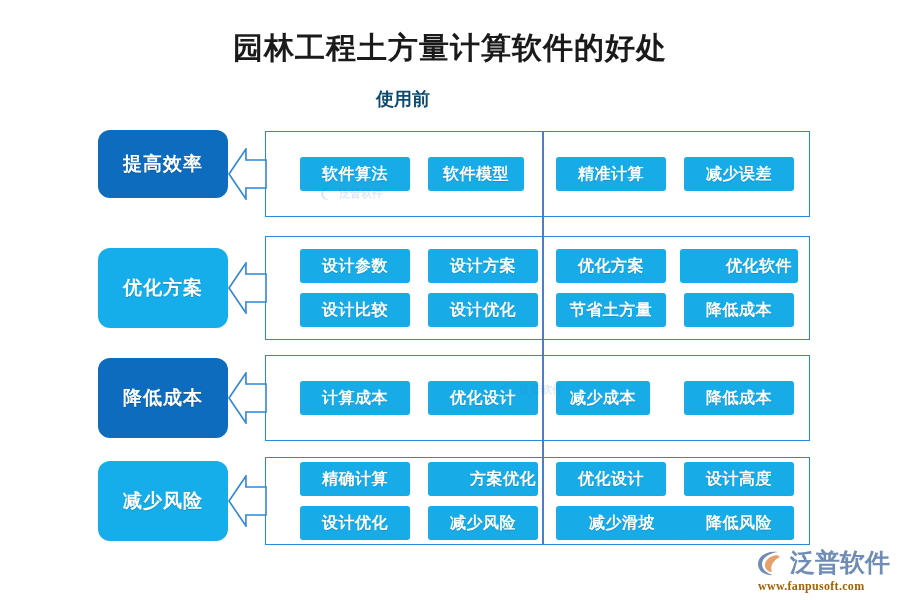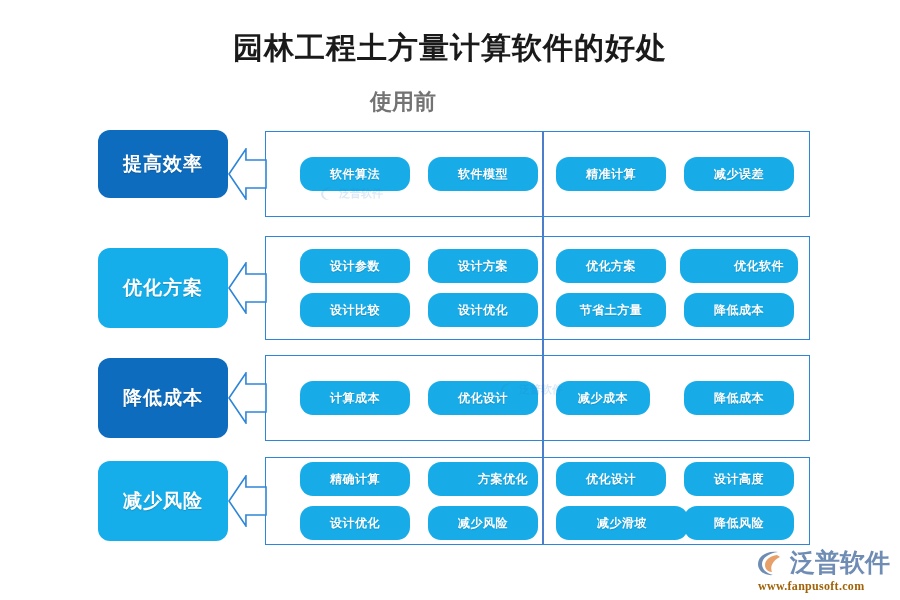--- a/index.html
+++ b/index.html
@@ -16,21 +16,21 @@
     position: absolute; left: 0; top: 28px; width: 900px;
     text-align: center;
     font-size: 30px; font-weight: bold; color: #1a1a1a;
     letter-spacing: 1px;
     font-family: "Liberation Serif", "DejaVu Serif", serif;
   }
 
   
   .col-head {
     position: absolute; top: 87px;
-    font-size: 22px; font-weight: bold; color: #737373;
+    font-size: 18px; font-weight: bold; color: #0c4a6e;
     font-family: "Liberation Serif", "DejaVu Serif", serif;
     text-align: center; white-space: nowrap;
   }
   .col-head.before { left: 338px; width: 130px; }
   .col-head.after  { left: 610px; width: 130px; }
 
   
   .divider {
     position: absolute; left: 542px; top: 131px;
     width: 2px; height: 414px;
@@ -58,24 +58,24 @@
   .cat-label.dark  { background: #0D6CBD; }
   .cat-label.light { background: #15AEEA; }
 
   
   .arrow { position: absolute; }
 
   
   .item {
     position: absolute;
     height: 34px;
-    border-radius: 13px;
+    border-radius: 3px;
     background: #17ACE8;
     display: flex; align-items: center; justify-content: center;
-    color: #ffffff; font-size: 12px; font-weight: bold;
+    color: #ffffff; font-size: 16px; font-weight: bold;
     letter-spacing: 0.5px;
     font-family: Liberation Mono, monospace;
     text-shadow: 0 1px 1px rgba(0,0,0,0.15);
     white-space: nowrap;
   }
 
   
   .watermark {
     position: absolute; opacity: 0.16;
     display: flex; align-items: center; gap: 3px;
@@ -109,21 +109,21 @@
 
   <div class="divider"></div>
 
   <div id="rows-layer">
       <div class="group-box" style="left: 265px; top: 131px; width: 545px; height: 86px;"></div>
       <div class="cat-label dark" style="top: 130px; height: 68px;">提高效率</div>
       <svg class="arrow" width="39" height="52" viewBox="0 0 39 52" style="left: 228px; top: 148px;">
         <path d="M1,26 L17.94,1 L17.94,11.959999999999999 L38,11.959999999999999 L38,40.04 L17.94,40.04 L17.94,51 Z" fill="#ffffff" stroke="#2E86D8" stroke-width="1.6"></path>
       </svg>
       <div class="item" style="left: 300px; width: 110px; top: 157px;">软件算法</div>
-      <div class="item" style="left: 428px; width: 110px; top: 157px;">软件模型</div>
+      <div class="item" style="left: 428px; width: 96px; top: 157px;">软件模型</div>
       <div class="item" style="left: 556px; width: 110px; top: 157px;">精准计算</div>
       <div class="item" style="left: 684px; width: 110px; top: 157px;">减少误差</div>
       <div class="group-box" style="left: 265px; top: 236px; width: 545px; height: 104px;"></div>
       <div class="cat-label light" style="top: 248px; height: 80px;">优化方案</div>
       <svg class="arrow" width="39" height="52" viewBox="0 0 39 52" style="left: 228px; top: 262px;">
         <path d="M1,26 L17.94,1 L17.94,11.959999999999999 L38,11.959999999999999 L38,40.04 L17.94,40.04 L17.94,51 Z" fill="#ffffff" stroke="#2E86D8" stroke-width="1.6"></path>
       </svg>
       <div class="item" style="left: 300px; width: 110px; top: 249px;">设计参数</div>
       <div class="item" style="left: 428px; width: 110px; top: 249px;">设计方案</div>
       <div class="item" style="left: 556px; width: 110px; top: 249px;">优化方案</div>

